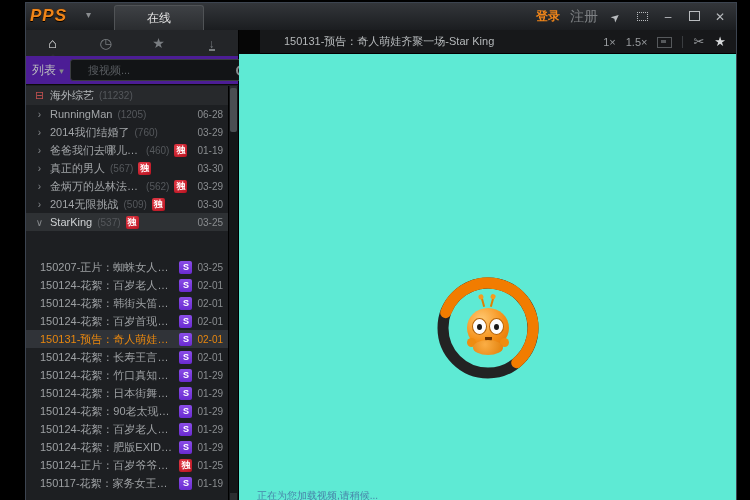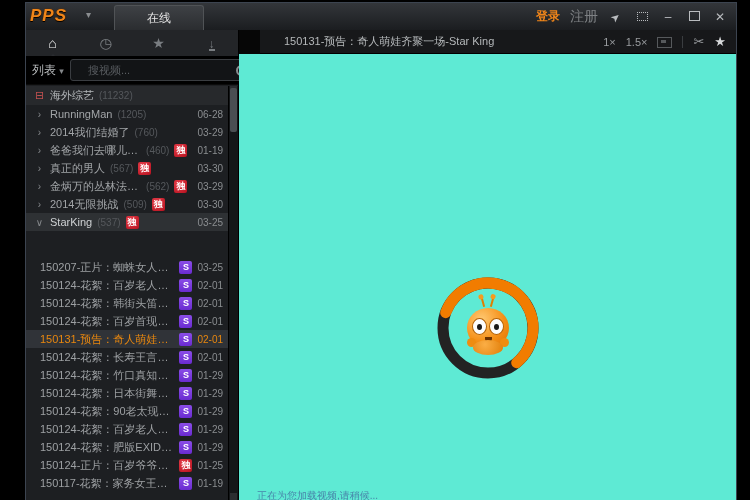--- a/index.html
+++ b/index.html
@@ -27,21 +27,21 @@
   .player{position:absolute;left:213px;top:27px;right:0;bottom:0;background:#060606;}
   
   .icon-row{position:absolute;left:0;top:0;right:0;height:26px;background:#232528;
     border-bottom:1px solid #0b0b0b;display:flex;align-items:center;}
   .nav-ic{flex:1;text-align:center;font-size:14px;color:#797d81;position:relative;}
   .nav-ic.active{color:#f2f2f2;}
   .nav-ic.active .notch{position:absolute;left:50%;margin-left:-4px;bottom:-7px;width:0;height:0;
     border-left:4px solid transparent;border-right:4px solid transparent;border-bottom:4px solid #2b2d30;}
   .dl{border-bottom:2px solid #797d81;padding-bottom:0px;line-height:10px;display:inline-block;font-size:12px;}
   
-  .search-row{position:absolute;left:0;top:26px;right:0;height:29px;background:#000000;
+  .search-row{position:absolute;left:0;top:26px;right:0;height:29px;background:#4c1d95;
     border-bottom:1px solid #0b0b0b;display:flex;align-items:center;padding:0 6px;box-sizing:border-box;gap:6px;}
   .list-btn{color:#b9bcbe;font-size:12px;white-space:nowrap;}
   .list-btn .c{font-size:9px;color:#85888b;}
   .search-box{flex:1;height:20px;background:#121416;border:1px solid #3a3d41;border-radius:3px;
     display:flex;align-items:center;padding:0 15px;gap:4px;}
   .search-box input{flex:1;background:transparent;border:none;outline:none;color:#8a8d90;
     font-size:11px;font-family:inherit;min-width:0;}
   .search-box input::placeholder{color:#595d61;}
   .mag{width:7px;height:7px;border:2px solid #8a8d90;border-radius:50%;position:relative;flex:none;}
   .mag::after{content:"";position:absolute;left:7px;top:7px;width:5px;height:2px;background:#8a8d90;

